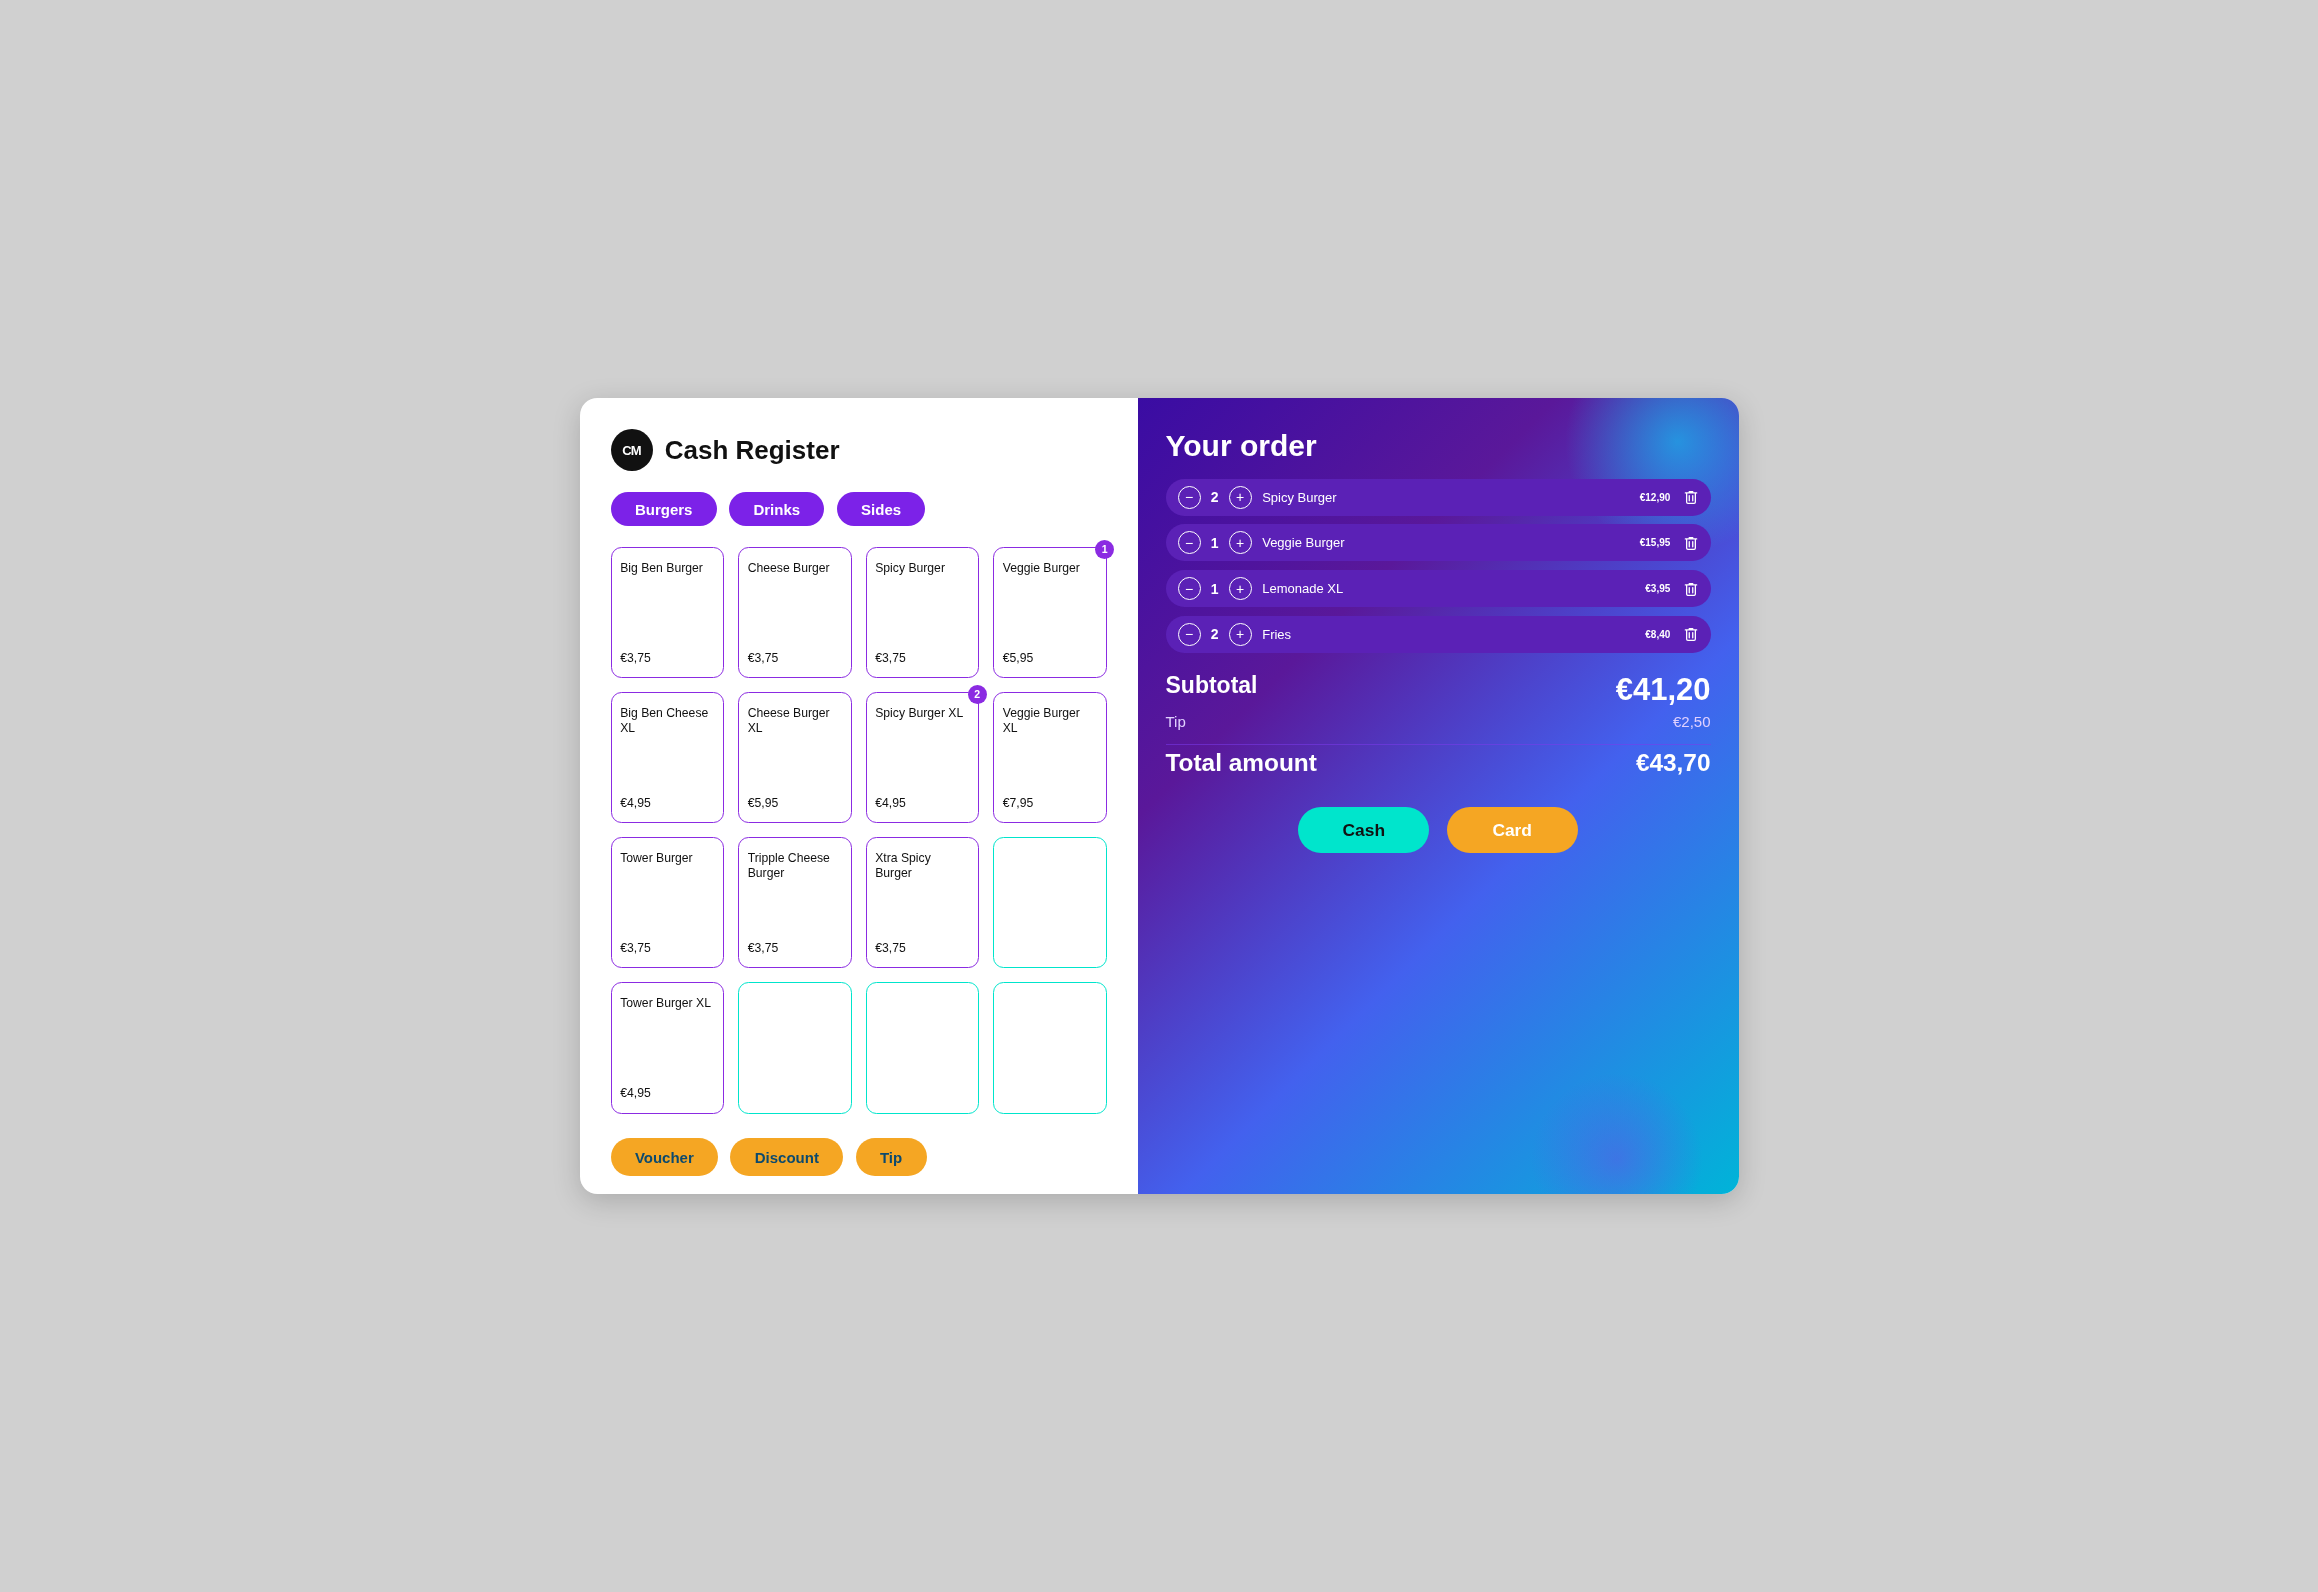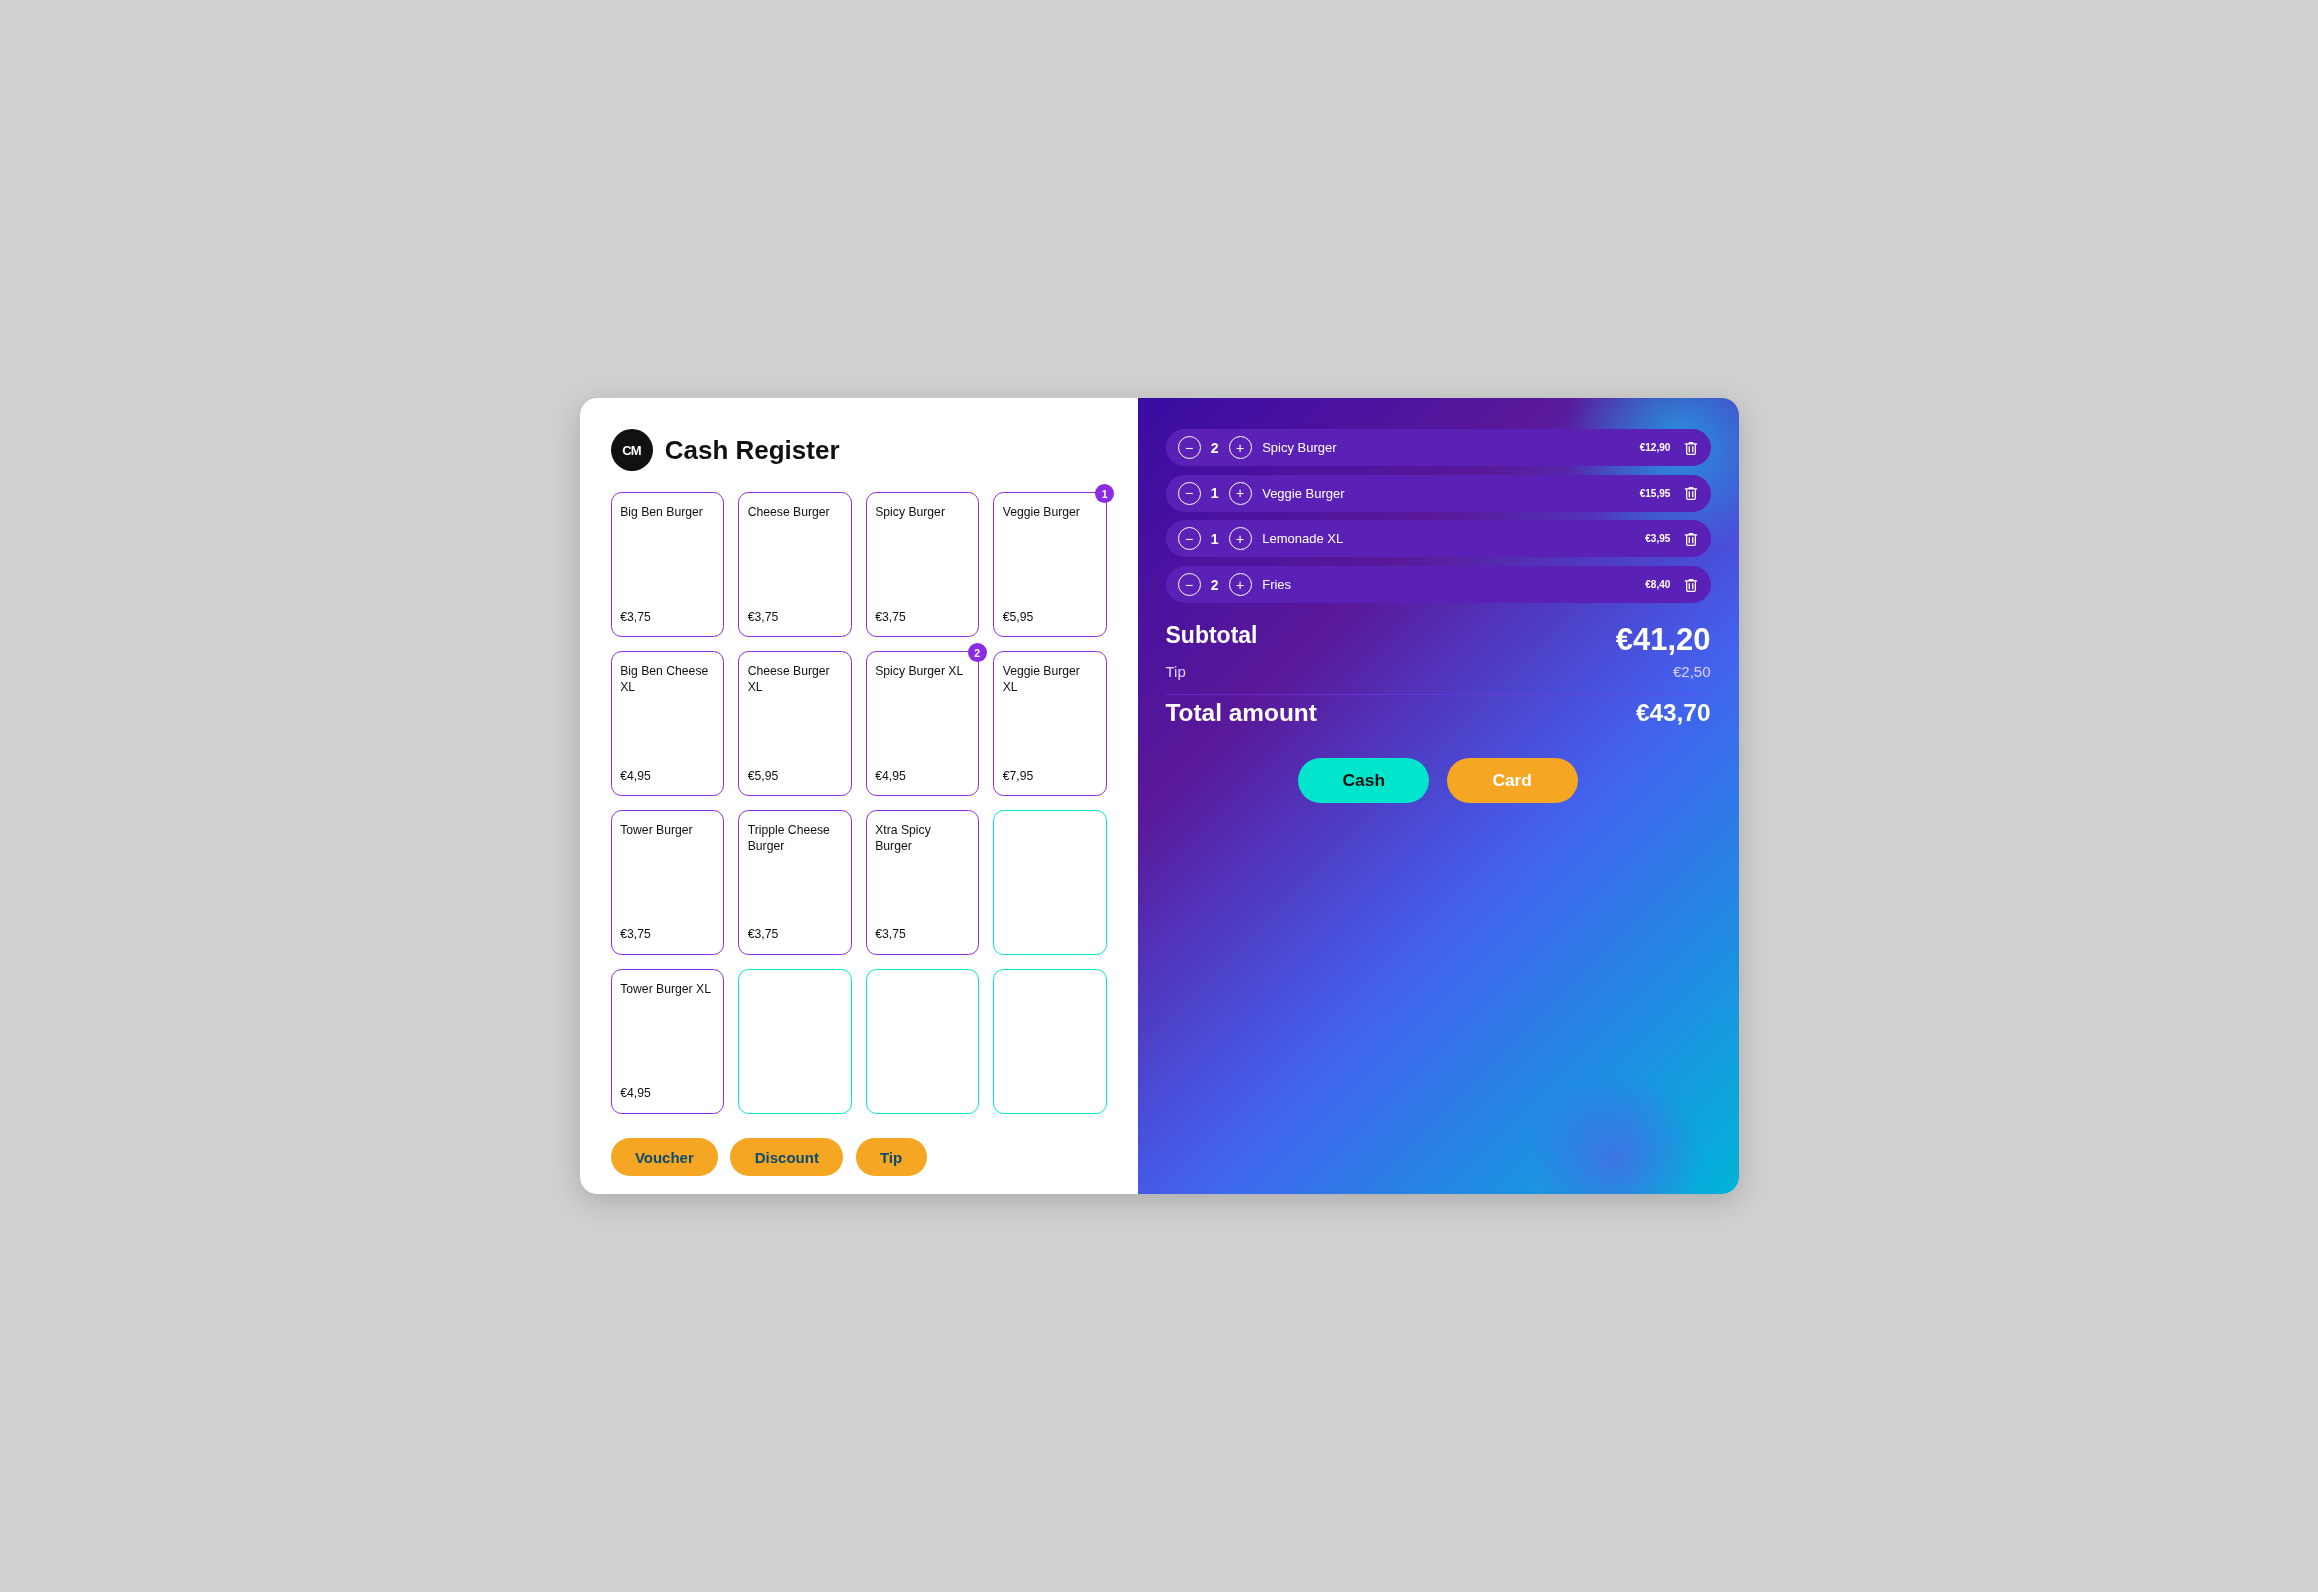--- a/index.html
+++ b/index.html
@@ -308,20 +308,25 @@
 
   <div class="left-panel">
 
     <div class="header">
       <div class="logo-circle">
         <span>CM</span>
       </div>
       <h1 class="app-title">Cash Register</h1>
     </div>
 
+    <div class="category-tabs">
+    <button class="category-tab">Burgers</button>
+        <button class="category-tab">Drinks</button>
+        <button class="category-tab">Sides</button>
+      </div>
 
     <div class="product-grid">
     <div class="product-card">
           <div class="product-name">Big Ben Burger</div>
           <div class="product-price">€3,75</div>
         </div>
         <div class="product-card">
           <div class="product-name">Cheese Burger</div>
           <div class="product-price">€3,75</div>
         </div>
@@ -374,20 +379,21 @@
       </div>
 
     <div class="bottom-actions">
     <button class="action-btn">Voucher</button>
         <button class="action-btn">Discount</button>
         <button class="action-btn">Tip</button>
       </div>
   </div>
 
   <div class="right-panel">
+    <h2 class="order-title">Your order</h2>
     <div class="order-items">
         <div class="order-item">
           <button class="qty-btn">−</button>
           <span class="qty-num">2</span>
           <button class="qty-btn">+</button>
           <span class="item-name">Spicy Burger</span>
           <span class="item-price">€12,90</span>
           <button class="trash-btn">
             <svg width="14" height="15.7" viewBox="0 0 16 18" fill="none" xmlns="http://www.w3.org/2000/svg">
               <path d="M3 4.5V15C3 15.83 3.67 16.5 4.5 16.5H11.5C12.33 16.5 13 15.83 13 15V4.5M1.5 4.5H14.5M6 4.5V3H10V4.5M6 7.5V13.5M10 7.5V13.5" stroke="white" stroke-width="1.5" stroke-linecap="round" stroke-linejoin="round"></path>

